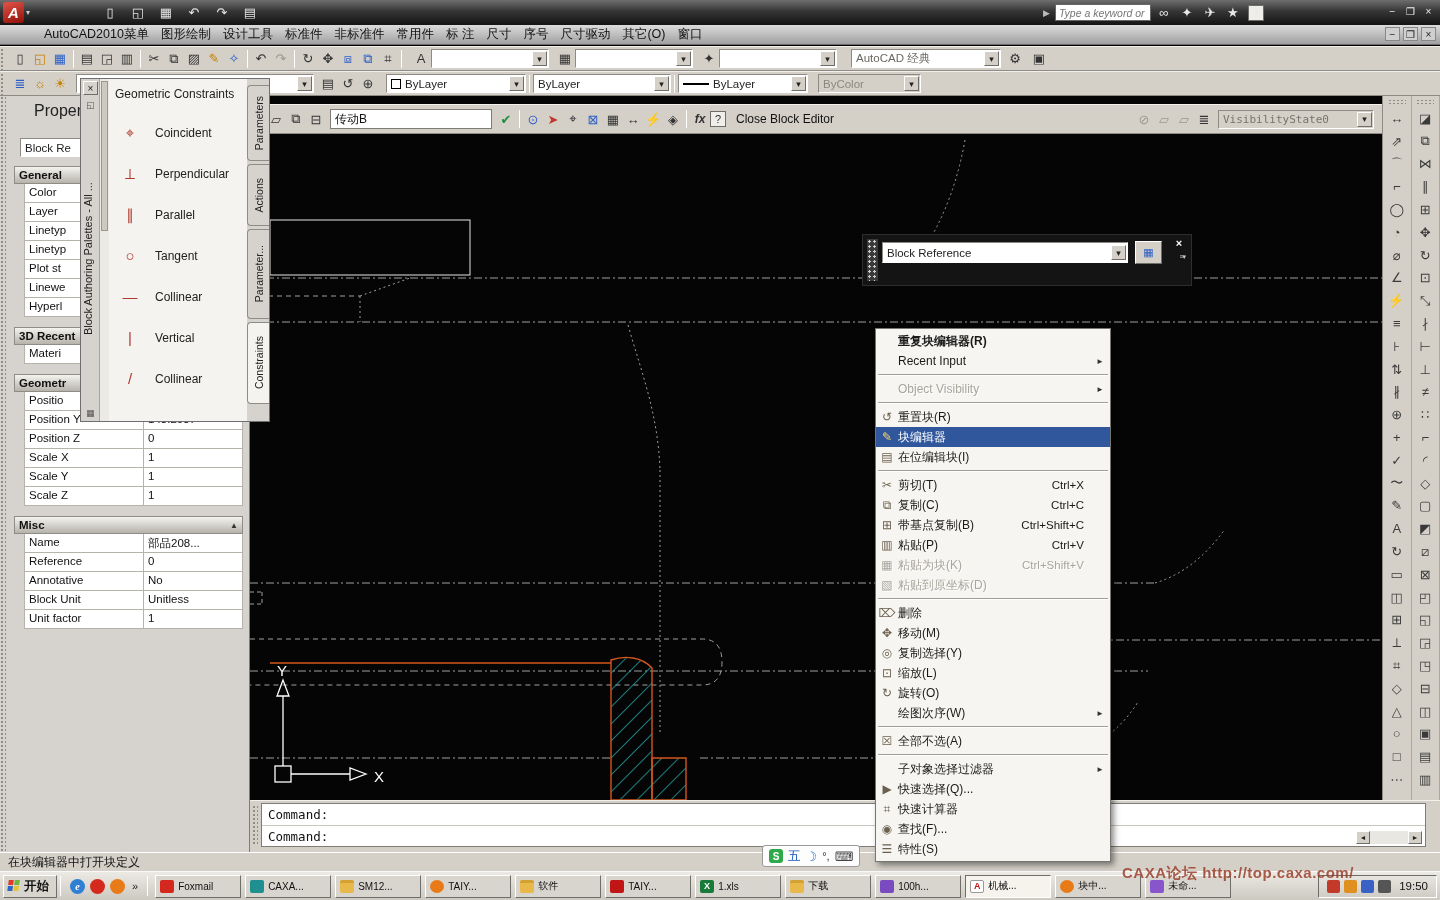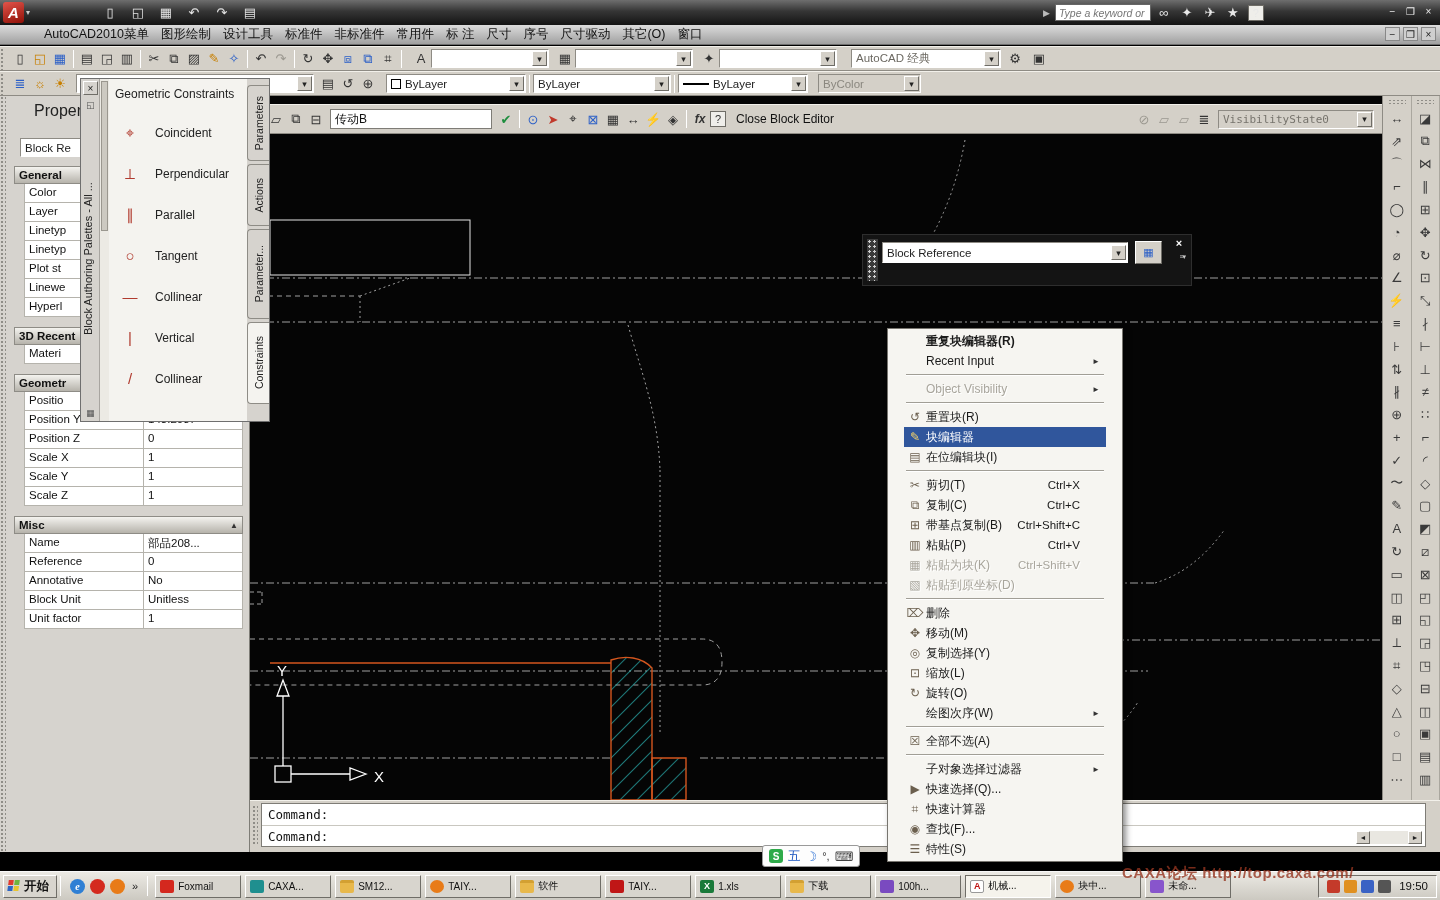--- a/index.html
+++ b/index.html
@@ -179,21 +179,21 @@
   .br-combo { position:absolute; left:19px; top:7px; width:246px; height:21px; }
   .br-btn { position:absolute; left:272px; top:6px; width:27px; height:23px; background:#d4d0c8; border:1px solid #fff;
     border-right-color:#6f6d67; border-bottom-color:#6f6d67; display:flex; align-items:center; justify-content:center; font-size:11px; color:#2b5fc7; }
   .br-x { position:absolute; right:4px; top:1px; width:16px; height:14px; color:#fff; font-size:11px; font-weight:bold;
     display:flex; align-items:center; justify-content:center; }
   .br-caret { position:absolute; right:6px; top:18px; color:#ccc; font-size:7px; }
   .br-caret::after { content:"≡▾"; letter-spacing:-1px; }
 
   
   .cmenu { position:absolute; left:875px; top:328px; width:236px; background:#f6f5f1; border:1px solid #77756f;
-    box-shadow:3px 3px 6px rgba(0,0,0,.45); z-index:60; padding:2px 16px;margin-left:12px; }
+    box-shadow:3px 3px 6px rgba(0,0,0,.45); z-index:60; padding:2px 0; }
   .cm-item { height:20px; display:flex; align-items:center; font-size:12px; color:#1a1a1a; padding-right:4px; }
   .cm-icon { flex:0 0 22px; text-align:center; font-size:12px; color:#6b5f4e; }
   .cm-label { white-space:nowrap; }
   .cm-sc { margin-left:auto; padding-right:12px; font-size:11.5px; }
   .cm-arrow { flex:0 0 10px; font-size:8px; color:#333; }
   .cm-item.bold .cm-label { font-weight:bold; }
   .cm-item.disabled, .cm-item.disabled .cm-icon, .cm-item.disabled .cm-sc { color:#a8a59c; text-shadow:1px 1px 0 #fff; }
   .cm-item.highlighted { background:#30569c; }
   .cm-item.highlighted .cm-label { color:#fff; }
   .cm-item.highlighted .cm-icon { color:#ffd966; }
@@ -650,20 +650,23 @@
       <div class="cmd-line">Command:</div>
         <div class="cmd-line">Command:</div>
     </div>
     <div class="cmd-scroll">
       <span class="cs-btn">◄</span>
       <span class="cs-track"></span>
       <span class="cs-btn">►</span>
     </div>
   </div>
 
+  <div class="statusbar">
+    <span>在块编辑器中打开块定义</span>
+  </div>
 
   <div class="taskbar">
     <div class="startbtn">
       <span class="winlogo">
           <i></i>
           <i></i>
           <i></i>
           <i></i>
         </span>
       <span class="start-label">开始</span>

